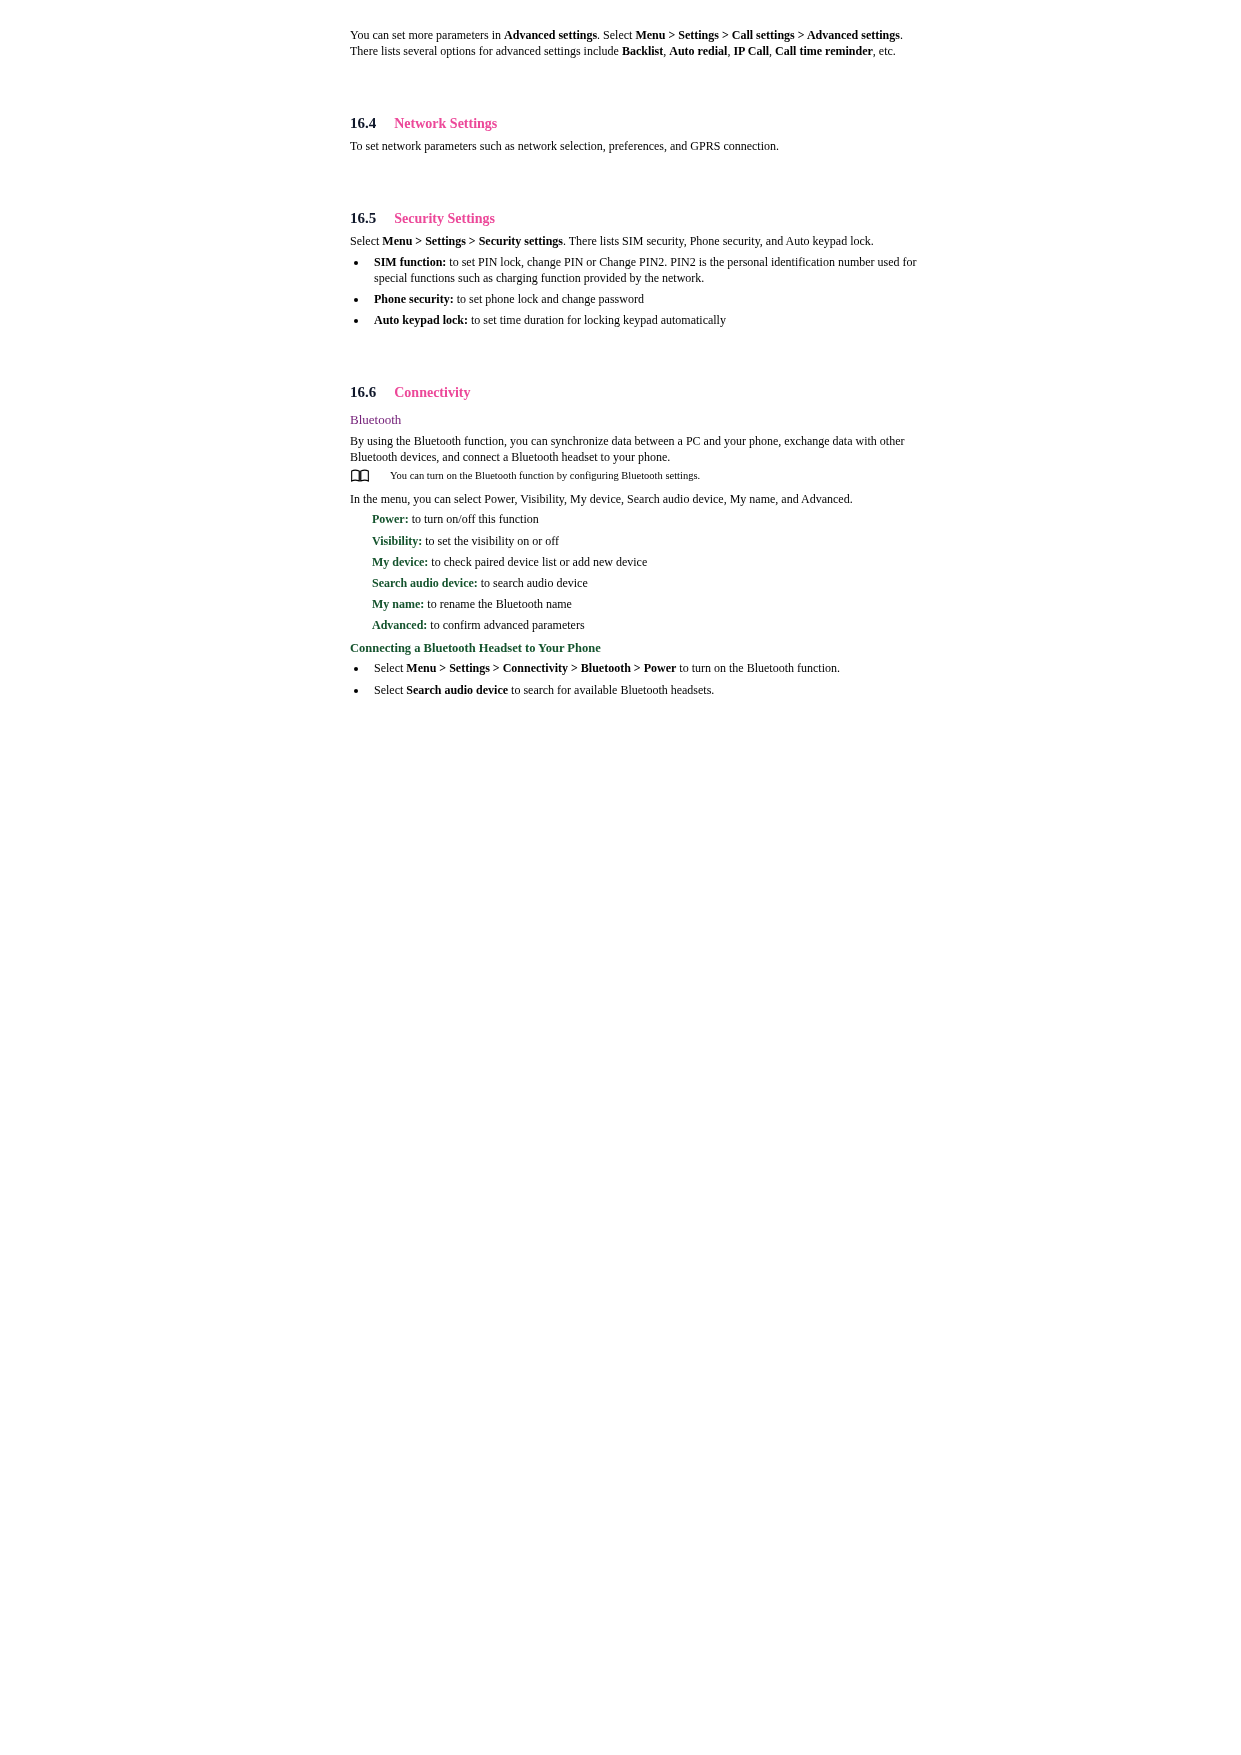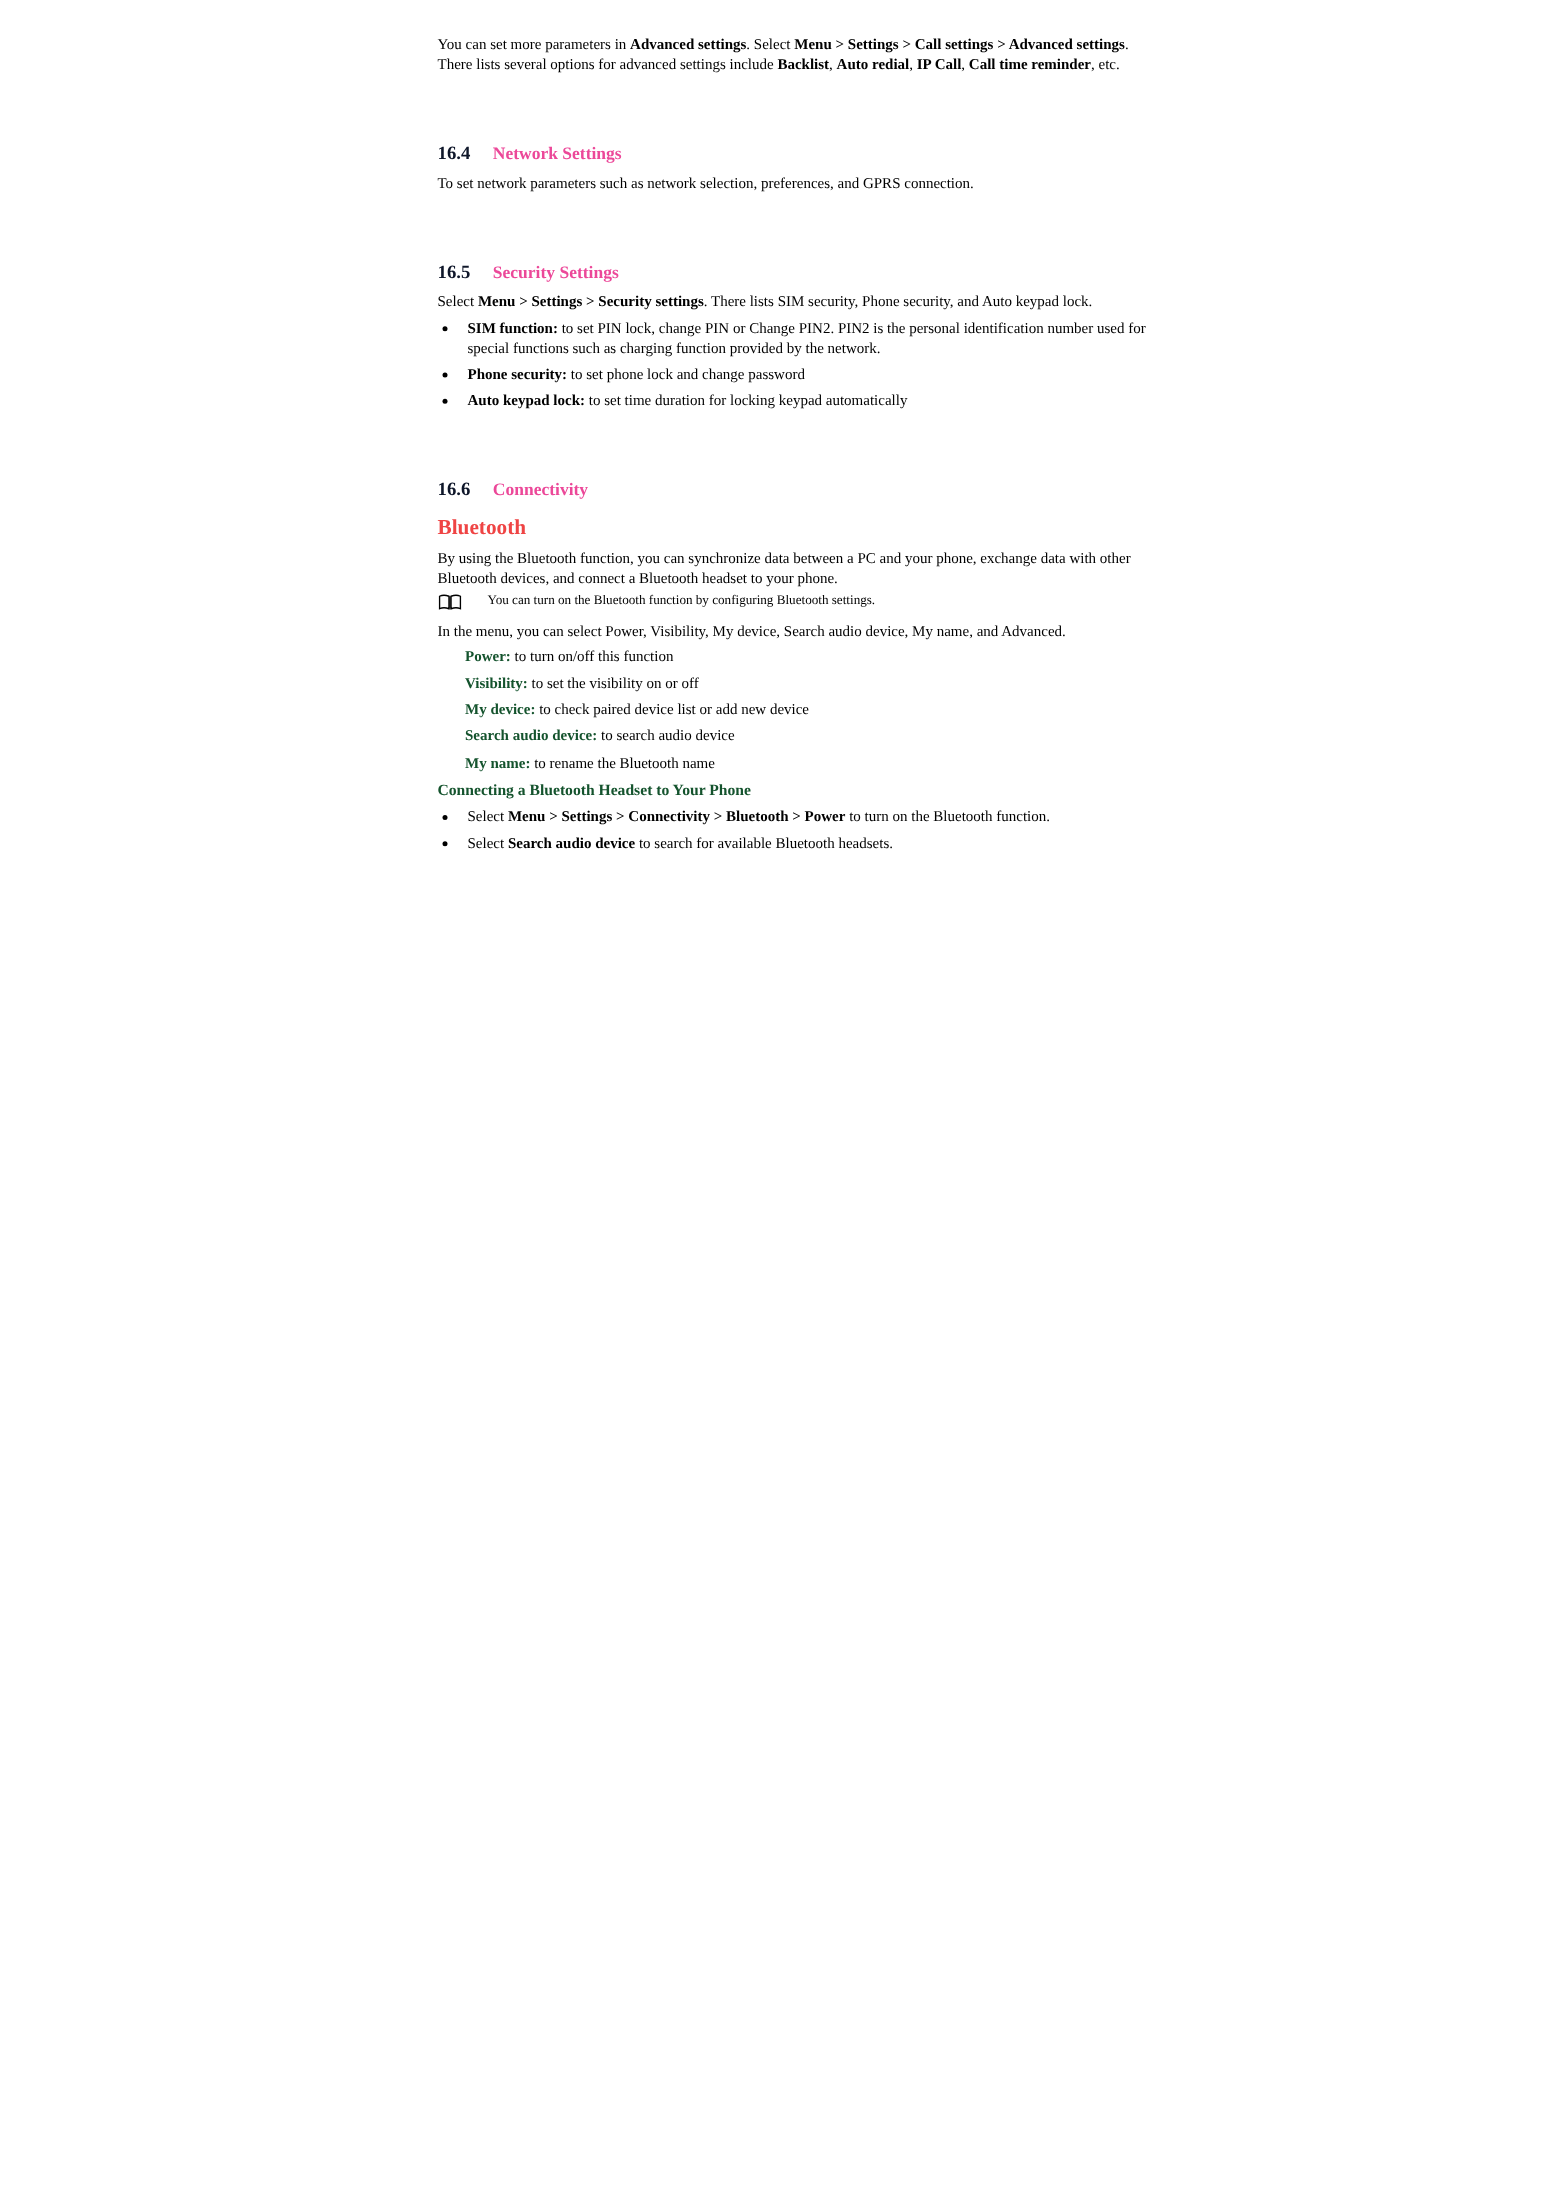--- a/index.html
+++ b/index.html
@@ -30,23 +30,23 @@
     font-size: 15px;
     margin-right: 18px;
   }
   .section-title {
     color: #ec4899;
     font-weight: bold;
     font-size: 14px;
     margin-top: 46px;
   }
   .sub-heading {
-    color: #ef4444;
-    font-weight: bold;
-    font-size: 17px;
+    color: #701a75;
+    font-weight: normal;
+    font-size: 13px;
     margin-top: 8px;
     margin-bottom: 4px;
   }
   .sub-heading-sm {
     color: #14532d;
     font-weight: bold;
     font-size: 12.5px;
     margin-top: 6px;
     margin-bottom: 4px;
   }
@@ -138,20 +138,21 @@
   </div>
 
   <p class="para">In the menu, you can select Power, Visibility, My device, Search audio device, My name, and Advanced.</p>
 
   <div class="def-list">
     <div class="def-item"><span class="def-term">Power:</span><span> to turn on/off this function</span></div>
     <div class="def-item"><span class="def-term">Visibility:</span><span> to set the visibility on or off</span></div>
     <div class="def-item"><span class="def-term">My device:</span><span> to check paired device list or add new device</span></div>
     <div class="def-item"><span class="def-term">Search audio device:</span><span> to search audio device</span></div>
     <div class="def-item"><span class="def-term">My name:</span><span> to rename the Bluetooth name</span></div>
+    <div class="def-item"><span class="def-term">Advanced:</span><span> to confirm advanced parameters</span></div>
   </div>
 
   <div class="sub-heading-sm">Connecting a Bluetooth Headset to Your Phone</div>
   <ul class="bullets">
     <li>
       <span>Select </span><b>Menu &gt; Settings &gt; Connectivity &gt; Bluetooth &gt; Power</b><span> to turn on the Bluetooth function.</span>
     </li>
     <li>
       <span>Select </span><b>Search audio device</b><span> to search for available Bluetooth headsets.</span>
     </li>

